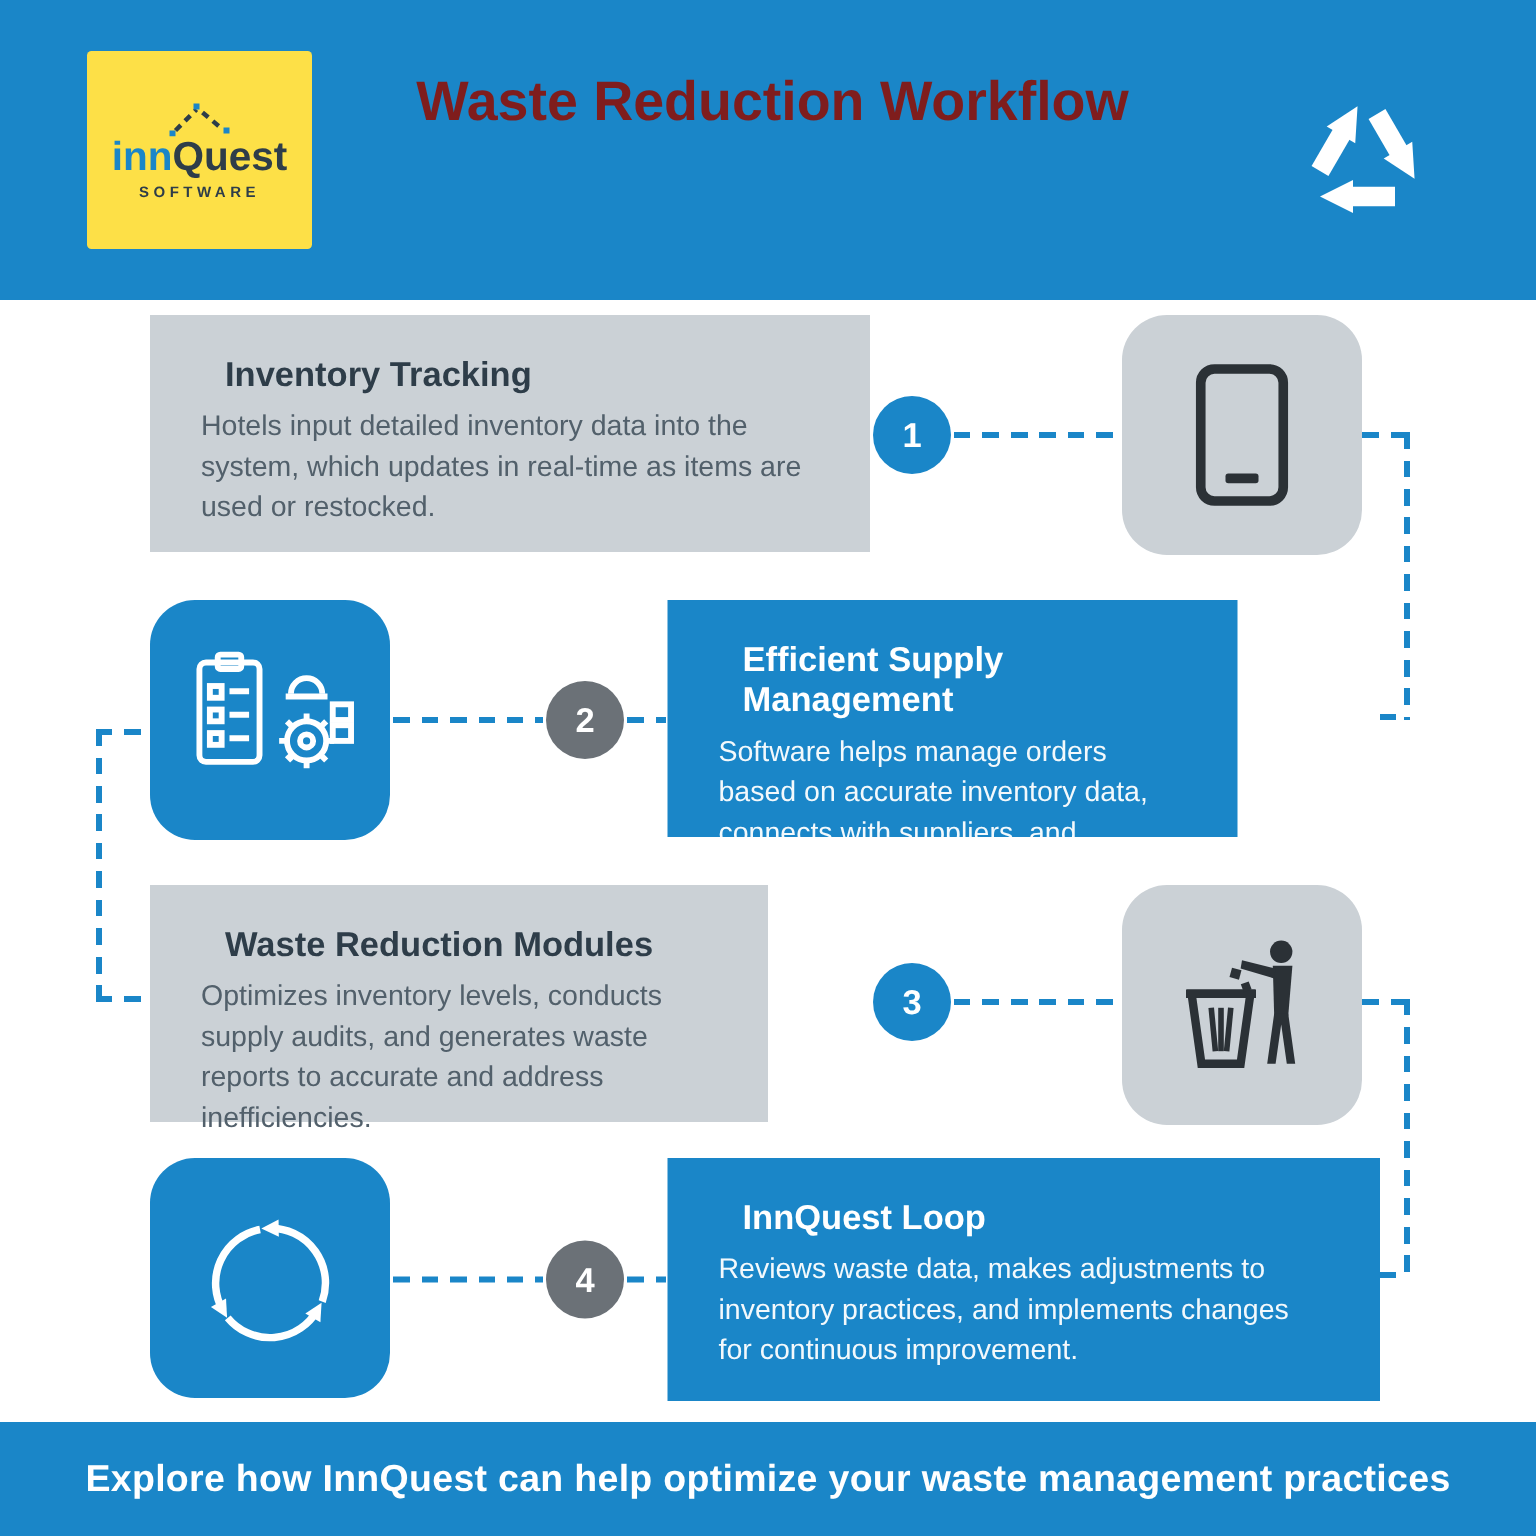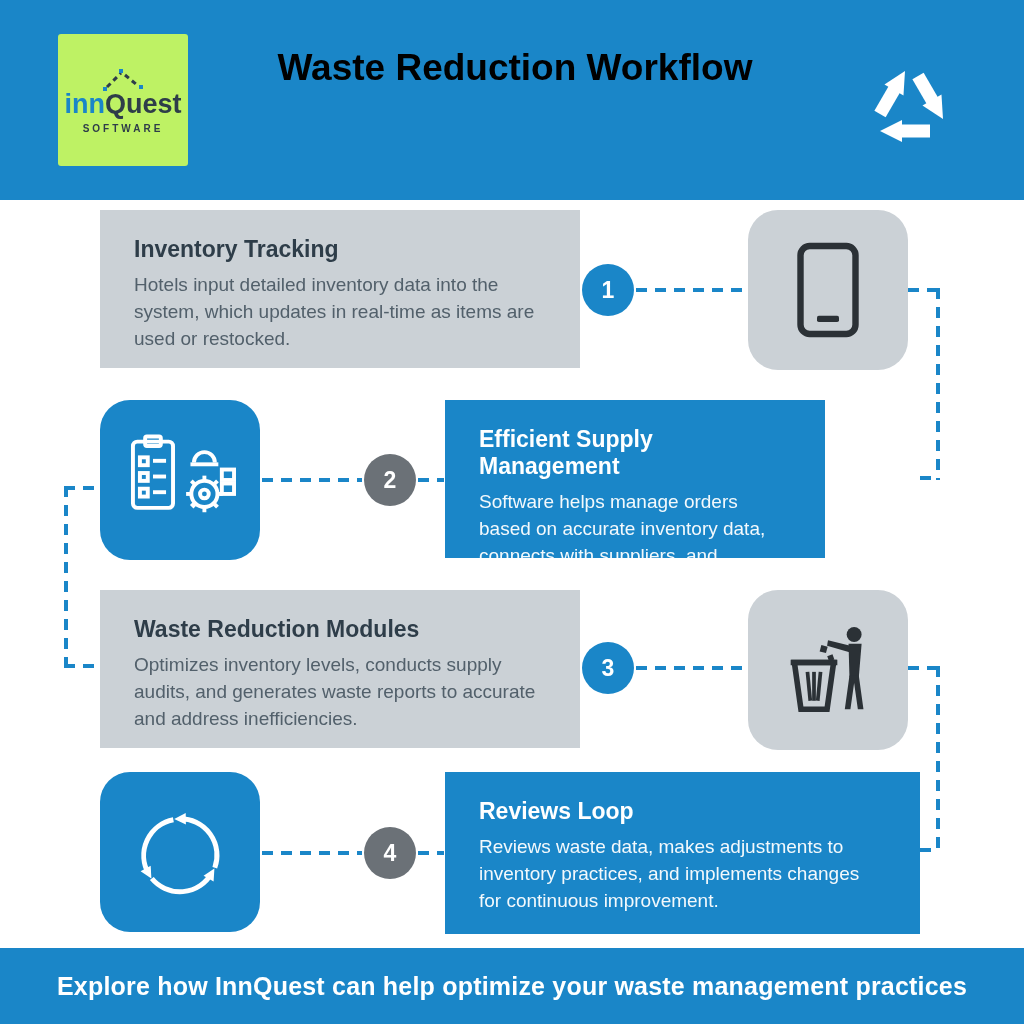--- a/index.html
+++ b/index.html
@@ -5,36 +5,36 @@
   html,body{margin:0;padding:0;}
   body{
     width:1024px;height:1024px;position:relative;overflow:hidden;
     background:#ffffff;font-family:"Liberation Sans",sans-serif;
   }
   .band-top{position:absolute;left:0;top:0;width:1024px;height:200px;background:#1a86c8;}
   .band-bottom{position:absolute;left:0;top:948px;width:1024px;height:76px;background:#1a86c8;
     display:flex;align-items:center;justify-content:center;}
   .footer-text{color:#fff;font-size:25px;font-weight:bold;letter-spacing:.2px;}
 
-  .logo-card{position:absolute;left:58px;top:34px;width:130px;height:132px;background:#bef264;
+  .logo-card{position:absolute;left:58px;top:34px;width:150px;height:132px;background:#fde047;
     border-radius:3px;display:flex;flex-direction:column;align-items:center;justify-content:center;}
   .brand-line{font-size:27px;font-weight:bold;line-height:1;}
   .brand-inn{color:#1a86c8;}
   .brand-quest{color:#2e3d49;}
   .brand-sub{font-size:10px;letter-spacing:3px;color:#2e3d49;margin-top:5px;font-weight:bold;}
 
-  .page-title{position:absolute;left:205px;top:34px;width:620px;text-align:center;color:#000000;
+  .page-title{position:absolute;left:205px;top:34px;width:620px;text-align:center;color:#7f1d1d;
     font-weight:bold;font-size:37px;line-height:1.82;}
 
   .recycle-wrap{position:absolute;left:848px;top:38px;width:120px;height:120px;}
 
   .panel{position:absolute;box-sizing:border-box;padding:26px 34px;}
   .panel.gray{background:#cbd1d6;}
   .panel.blue{background:#1a86c8;}
-  .panel-title{font-size:23px;font-weight:bold;margin:0 0 9px 0;}
+  .panel-title{font-size:23px;font-weight:bold;margin:0 0 9px 16px;}
   .panel-body{font-size:19px;line-height:1.42;}
   .gray .panel-title{color:#2e3d49;}
   .gray .panel-body{color:#52606b;}
   .blue .panel-title{color:#ffffff;}
   .blue .panel-body{color:rgba(255,255,255,.95);}
 
   .icon-tile{position:absolute;width:160px;height:160px;border-radius:30px;
     display:flex;align-items:center;justify-content:center;}
   .icon-tile.gray{background:#cbd1d6;}
   .icon-tile.blue{background:#1a86c8;}
@@ -134,21 +134,21 @@
 <div class="num-badge gray" style="left:364px;top:454px;">2</div>
 <div class="dash-h" style="left:418px;top:478px;width:26px;"></div>
 <div class="panel blue" style="left:445px;top:400px;width:380px;height:158px;">
   <div class="panel-title">Efficient Supply Management</div>
   <div class="panel-body">Software helps manage orders based on accurate inventory data, connects with suppliers, and provides reorder alerts.</div>
 </div>
 <div class="dash-h" style="left:64px;top:486px;width:34px;"></div>
 <div class="dash-v" style="left:64px;top:486px;height:182px;"></div>
 <div class="dash-h" style="left:64px;top:664px;width:34px;"></div>
 
-<div class="panel gray" style="left:100px;top:590px;width:480px;height:158px;">
+<div class="panel gray" style="left:100px;top:590px;width:412px;height:158px;">
   <div class="panel-title">Waste Reduction Modules</div>
   <div class="panel-body">Optimizes inventory levels, conducts supply audits, and generates waste reports to accurate and address inefficiencies.</div>
 </div>
 <div class="num-badge blue" style="left:582px;top:642px;">3</div>
 <div class="dash-h" style="left:636px;top:666px;width:110px;"></div>
 <div class="icon-tile gray" style="left:748px;top:590px;">
   <svg viewBox="0 0 120 120" width="112" height="112">
     <g stroke="#2b3136" fill="none">
       <path d="M 24 52 L 31 102 L 59 102 L 66 52 Z" stroke-width="6"></path>
       <line x1="20" y1="52" x2="70" y2="52" stroke-width="6"></line>
@@ -181,19 +181,19 @@
       <path d="M 112 89 A 44 44 0 0 0 70 30" marker-end="url(#fbArrow)"></path>
       <path d="M 62 31 A 44 44 0 0 0 32 96" marker-end="url(#fbArrow)"></path>
       <path d="M 36 102 A 44 44 0 0 0 108 96" marker-end="url(#fbArrow)"></path>
     </g>
   </svg>
 </div>
 <div class="dash-h" style="left:262px;top:851px;width:100px;"></div>
 <div class="num-badge gray" style="left:364px;top:827px;">4</div>
 <div class="dash-h" style="left:418px;top:851px;width:26px;"></div>
 <div class="panel blue" style="left:445px;top:772px;width:475px;height:162px;">
-  <div class="panel-title">Reviews Loop</div>
+  <div class="panel-title">InnQuest Loop</div>
   <div class="panel-body">Reviews waste data, makes adjustments to inventory practices, and implements changes for continuous improvement.</div>
 </div>
 
 <div class="band-bottom">
   <div class="footer-text">Explore how InnQuest can help optimize your waste management practices</div>
 </div>
 
 </body></html>

